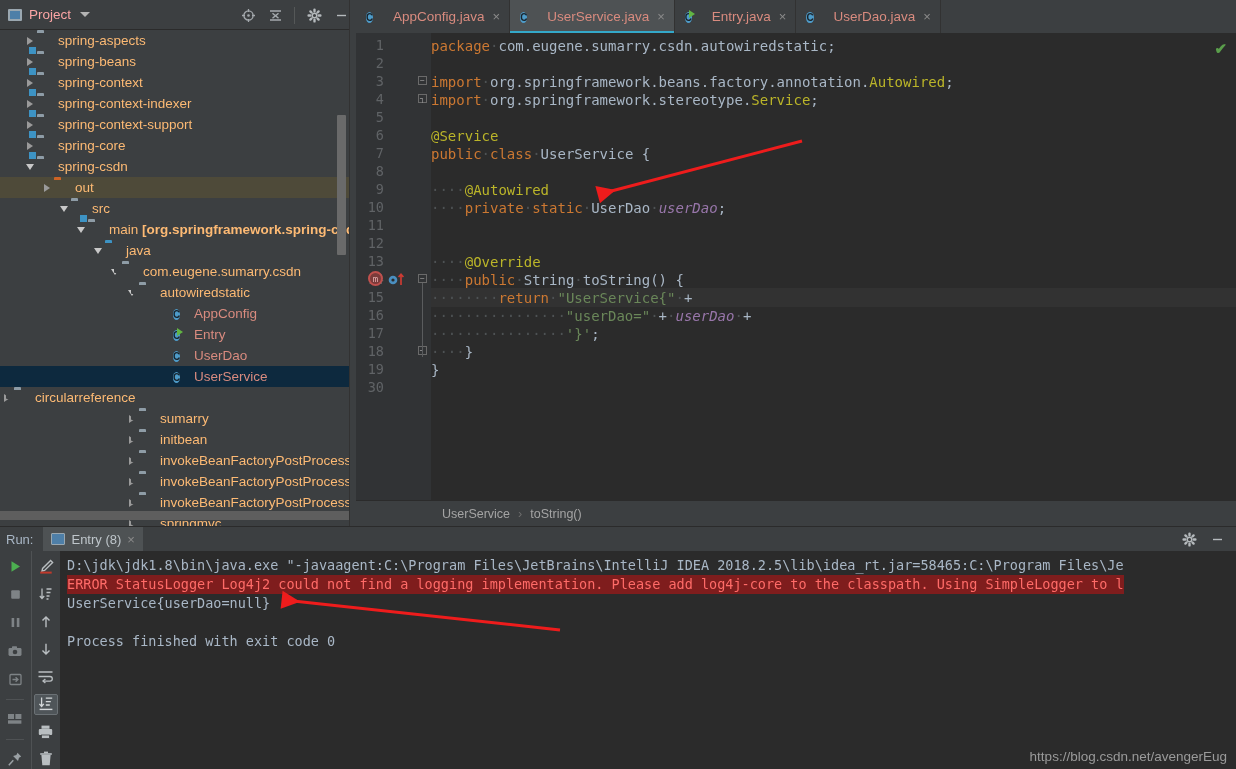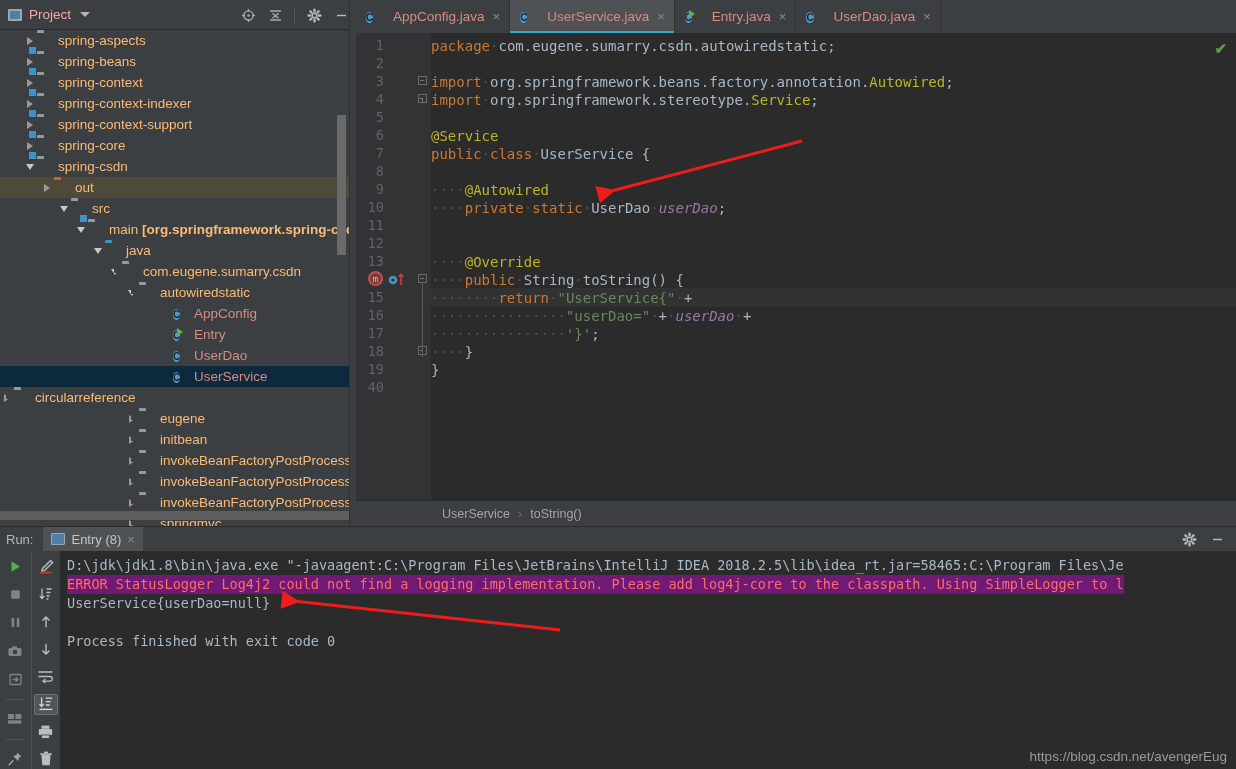--- a/index.html
+++ b/index.html
@@ -140,21 +140,21 @@
   .tb-sep { width: 18px; height: 1px; background: #4f5254; margin: 2px 0; }
 
   #console {
     position: absolute; left: 60px; top: 24px; right: 0; bottom: 0;
     background: #2b2b2b; font-family: "DejaVu Sans Mono", monospace; font-size: 13.5px;
     overflow: hidden;
     text-decoration: underline;
   }
   .conline { position: absolute; left: 7px; white-space: pre; line-height: 19px; }
   .con-normal { color: #a9b7c6; }
-  .con-err { color: #ff6b68; background: #701a75; display: inline-block; }
+  .con-err { color: #ff6b68; background: #7f1d1d; display: inline-block; }
   #watermark { position: absolute; right: 9px; bottom: 5px; font-size: 13.5px; color: #9a9a9a; font-family: "Liberation Sans", sans-serif; }
 
   
   #annotations { position: absolute; left: 0; top: 0; width: 1236px; height: 769px; pointer-events: none; }
 </style>
 </head>
 <body>
 
 <div id="app">
 
@@ -313,21 +313,21 @@
             <span class="arrow-r"></span>
           </span>
           <span class="ticon"><span class="ic-pkg"></span></span>
           <span class="tlabel">circularreference</span>
         </div>
         <div class="trow" style="padding-left: 125px;">
           <span class="tw">
             <span class="arrow-r"></span>
           </span>
           <span class="ticon"><span class="ic-pkg"></span></span>
-          <span class="tlabel">eugene</span>
+          <span class="tlabel">sumarry</span>
         </div>
         <div class="trow" style="padding-left: 125px;">
           <span class="tw">
             <span class="arrow-r"></span>
           </span>
           <span class="ticon"><span class="ic-pkg"></span></span>
           <span class="tlabel">initbean</span>
         </div>
         <div class="trow" style="padding-left: 125px;">
           <span class="tw">
@@ -400,21 +400,21 @@
           <div class="lnum" style="top: 166px;">10</div>
           <div class="lnum" style="top: 184px;">11</div>
           <div class="lnum" style="top: 202px;">12</div>
           <div class="lnum" style="top: 220px;">13</div>
           <div class="lnum" style="top: 238px;">14</div>
           <div class="lnum" style="top: 256px;">15</div>
           <div class="lnum" style="top: 274px;">16</div>
           <div class="lnum" style="top: 292px;">17</div>
           <div class="lnum" style="top: 310px;">18</div>
           <div class="lnum" style="top: 328px;">19</div>
-          <div class="lnum" style="top: 346px;">40</div>
+          <div class="lnum" style="top: 346px;">30</div>
           <div style="position: absolute; left: 12px; top: 238px; width: 15px; height: 15px; border-radius: 50%; background: rgb(122, 59, 59); border: 2px solid rgb(192, 80, 77); color: rgb(232, 180, 180); font-size: 9px; line-height: 12px; text-align: center; font-family: &quot;DejaVu Sans Mono&quot;, monospace;">m</div>
           <div style="position: absolute; left: 32px; top: 239px; width: 20px; height: 14px;"><svg width="20" height="14" viewBox="0 0 20 14">
               <circle cx="5" cy="8" r="4.3" fill="#4a8fc0"></circle>
               <circle cx="5" cy="8" r="1.6" fill="#2b2b2b"></circle>
               <path d="M13 13V2.4M10.6 5L13 2.2 15.4 5" fill="none" stroke="#cc3b33" stroke-width="1.7"></path>
             </svg></div>
         </div>
       <div id="code">
           <div class="caret-line" style="top: 255px;"></div>
           <div class="fold" style="left: -13px; top: 43px;">−</div>

